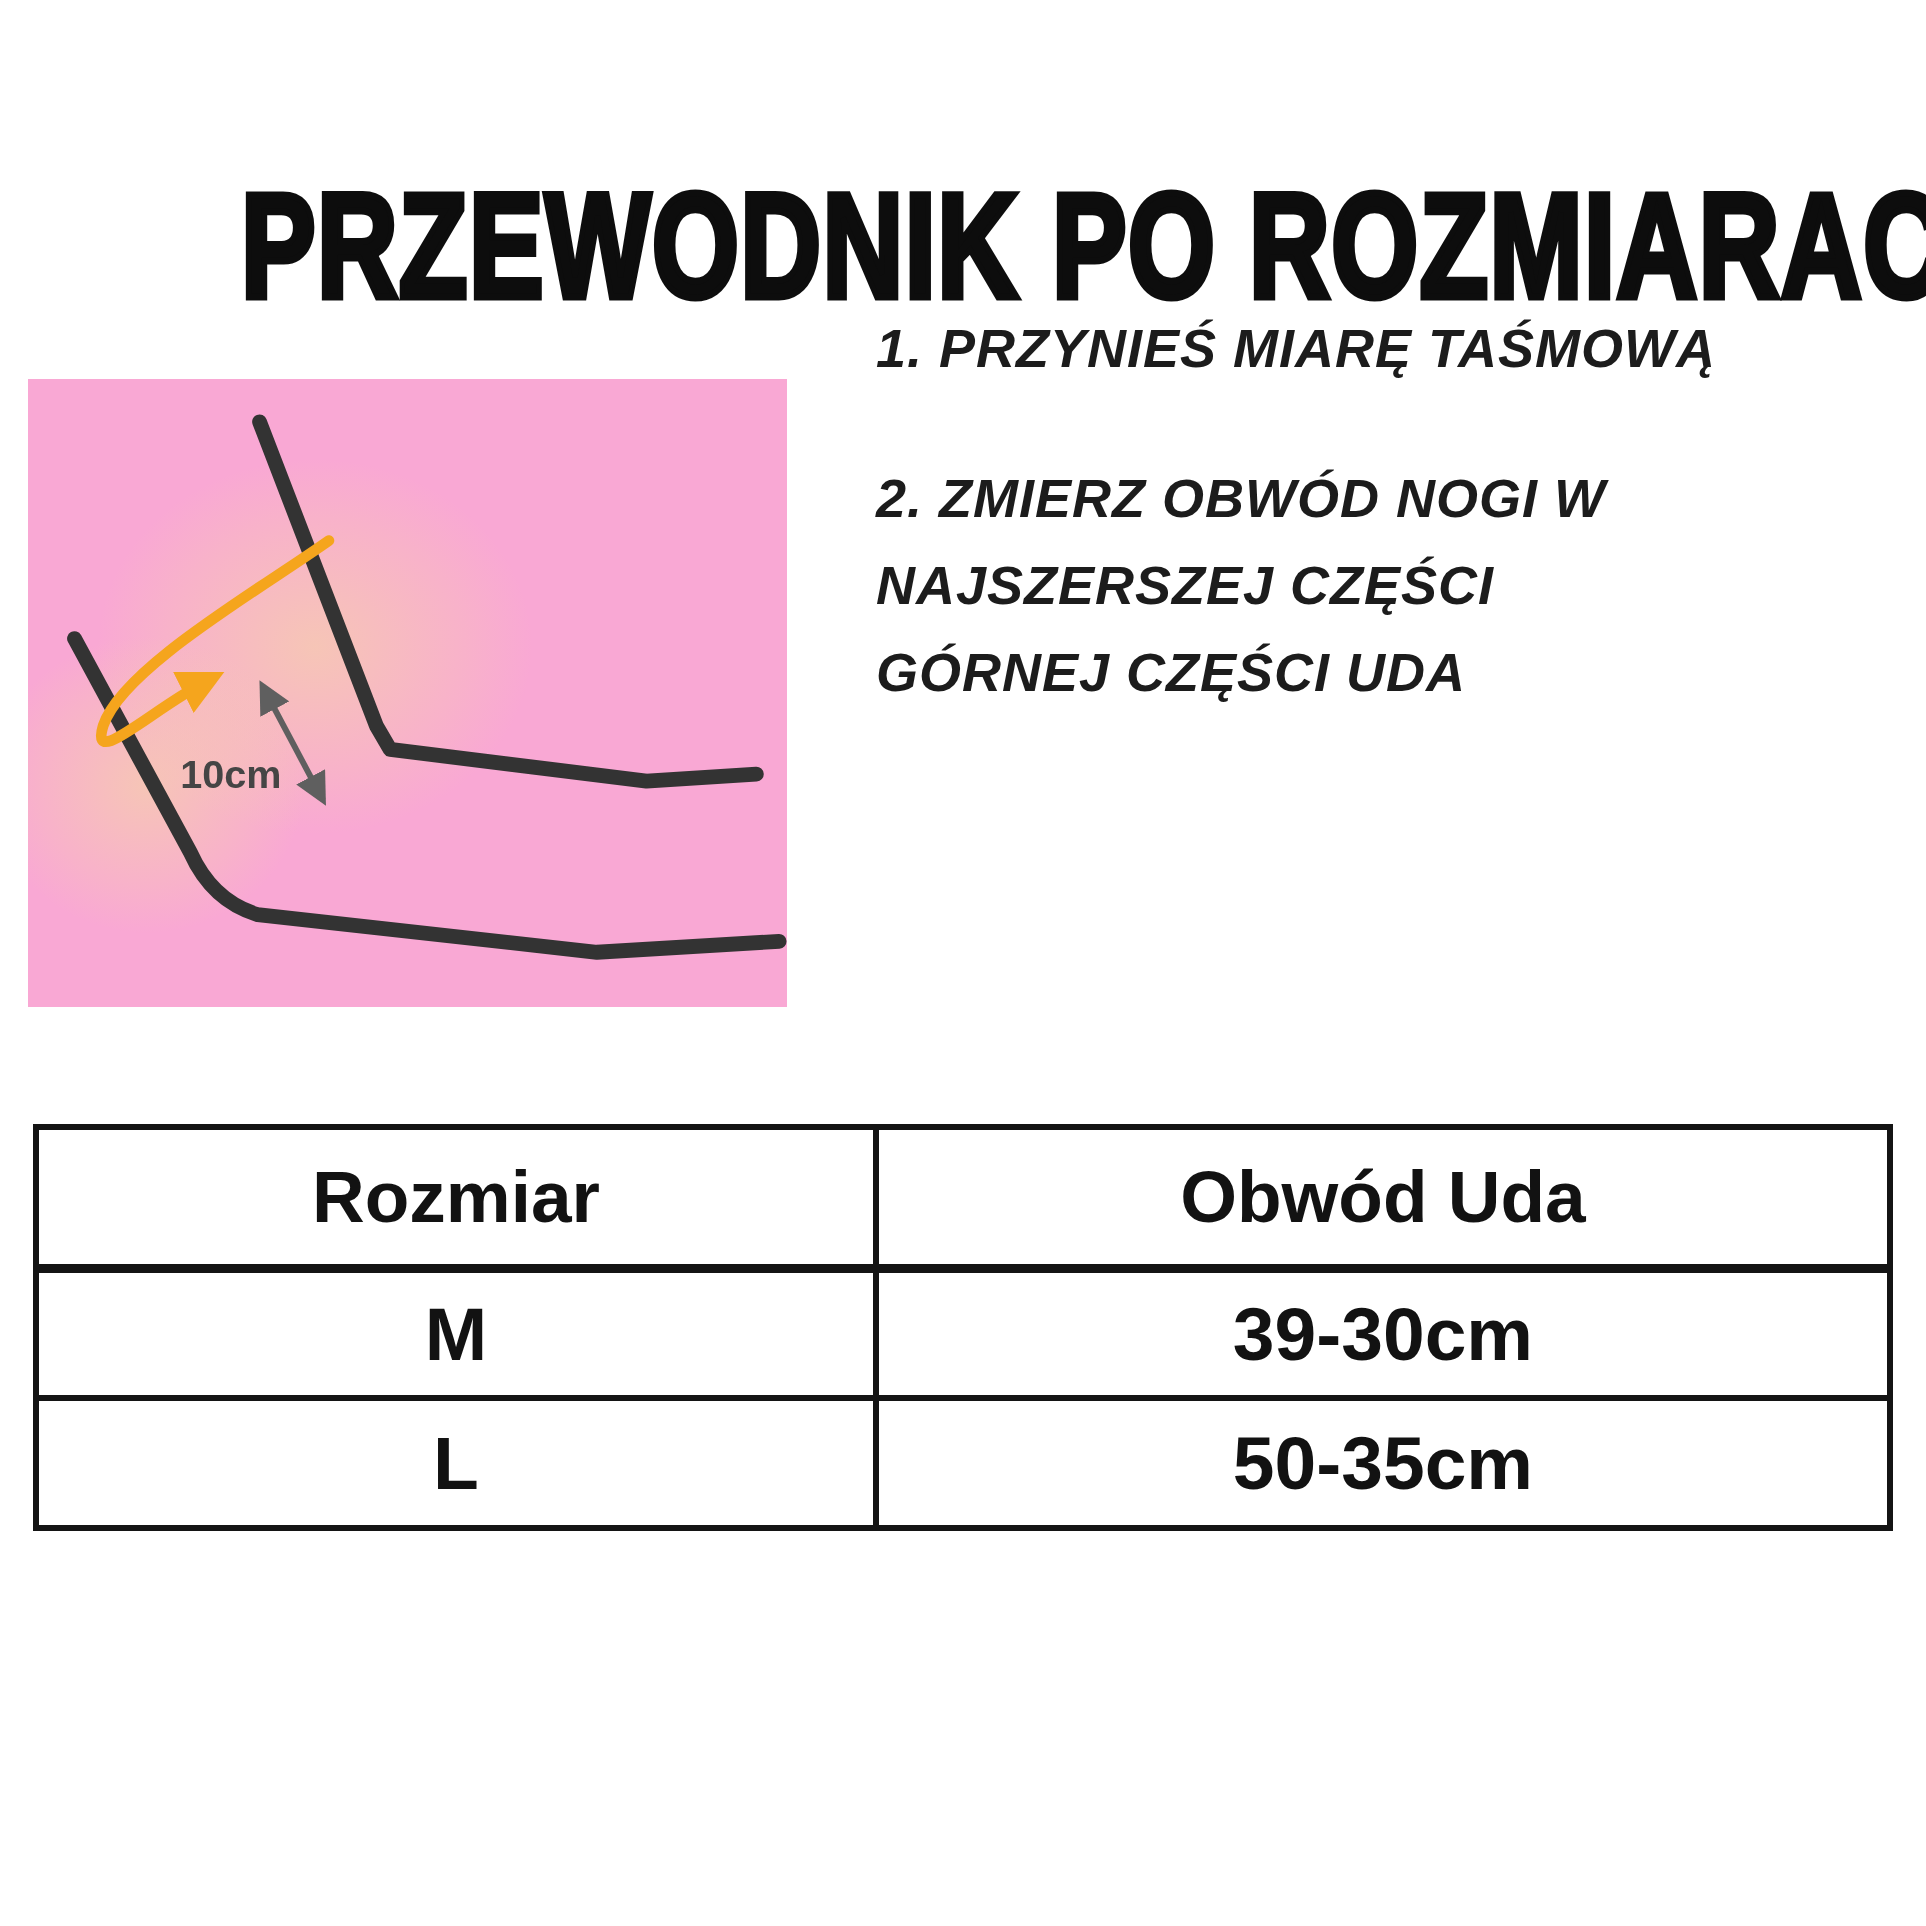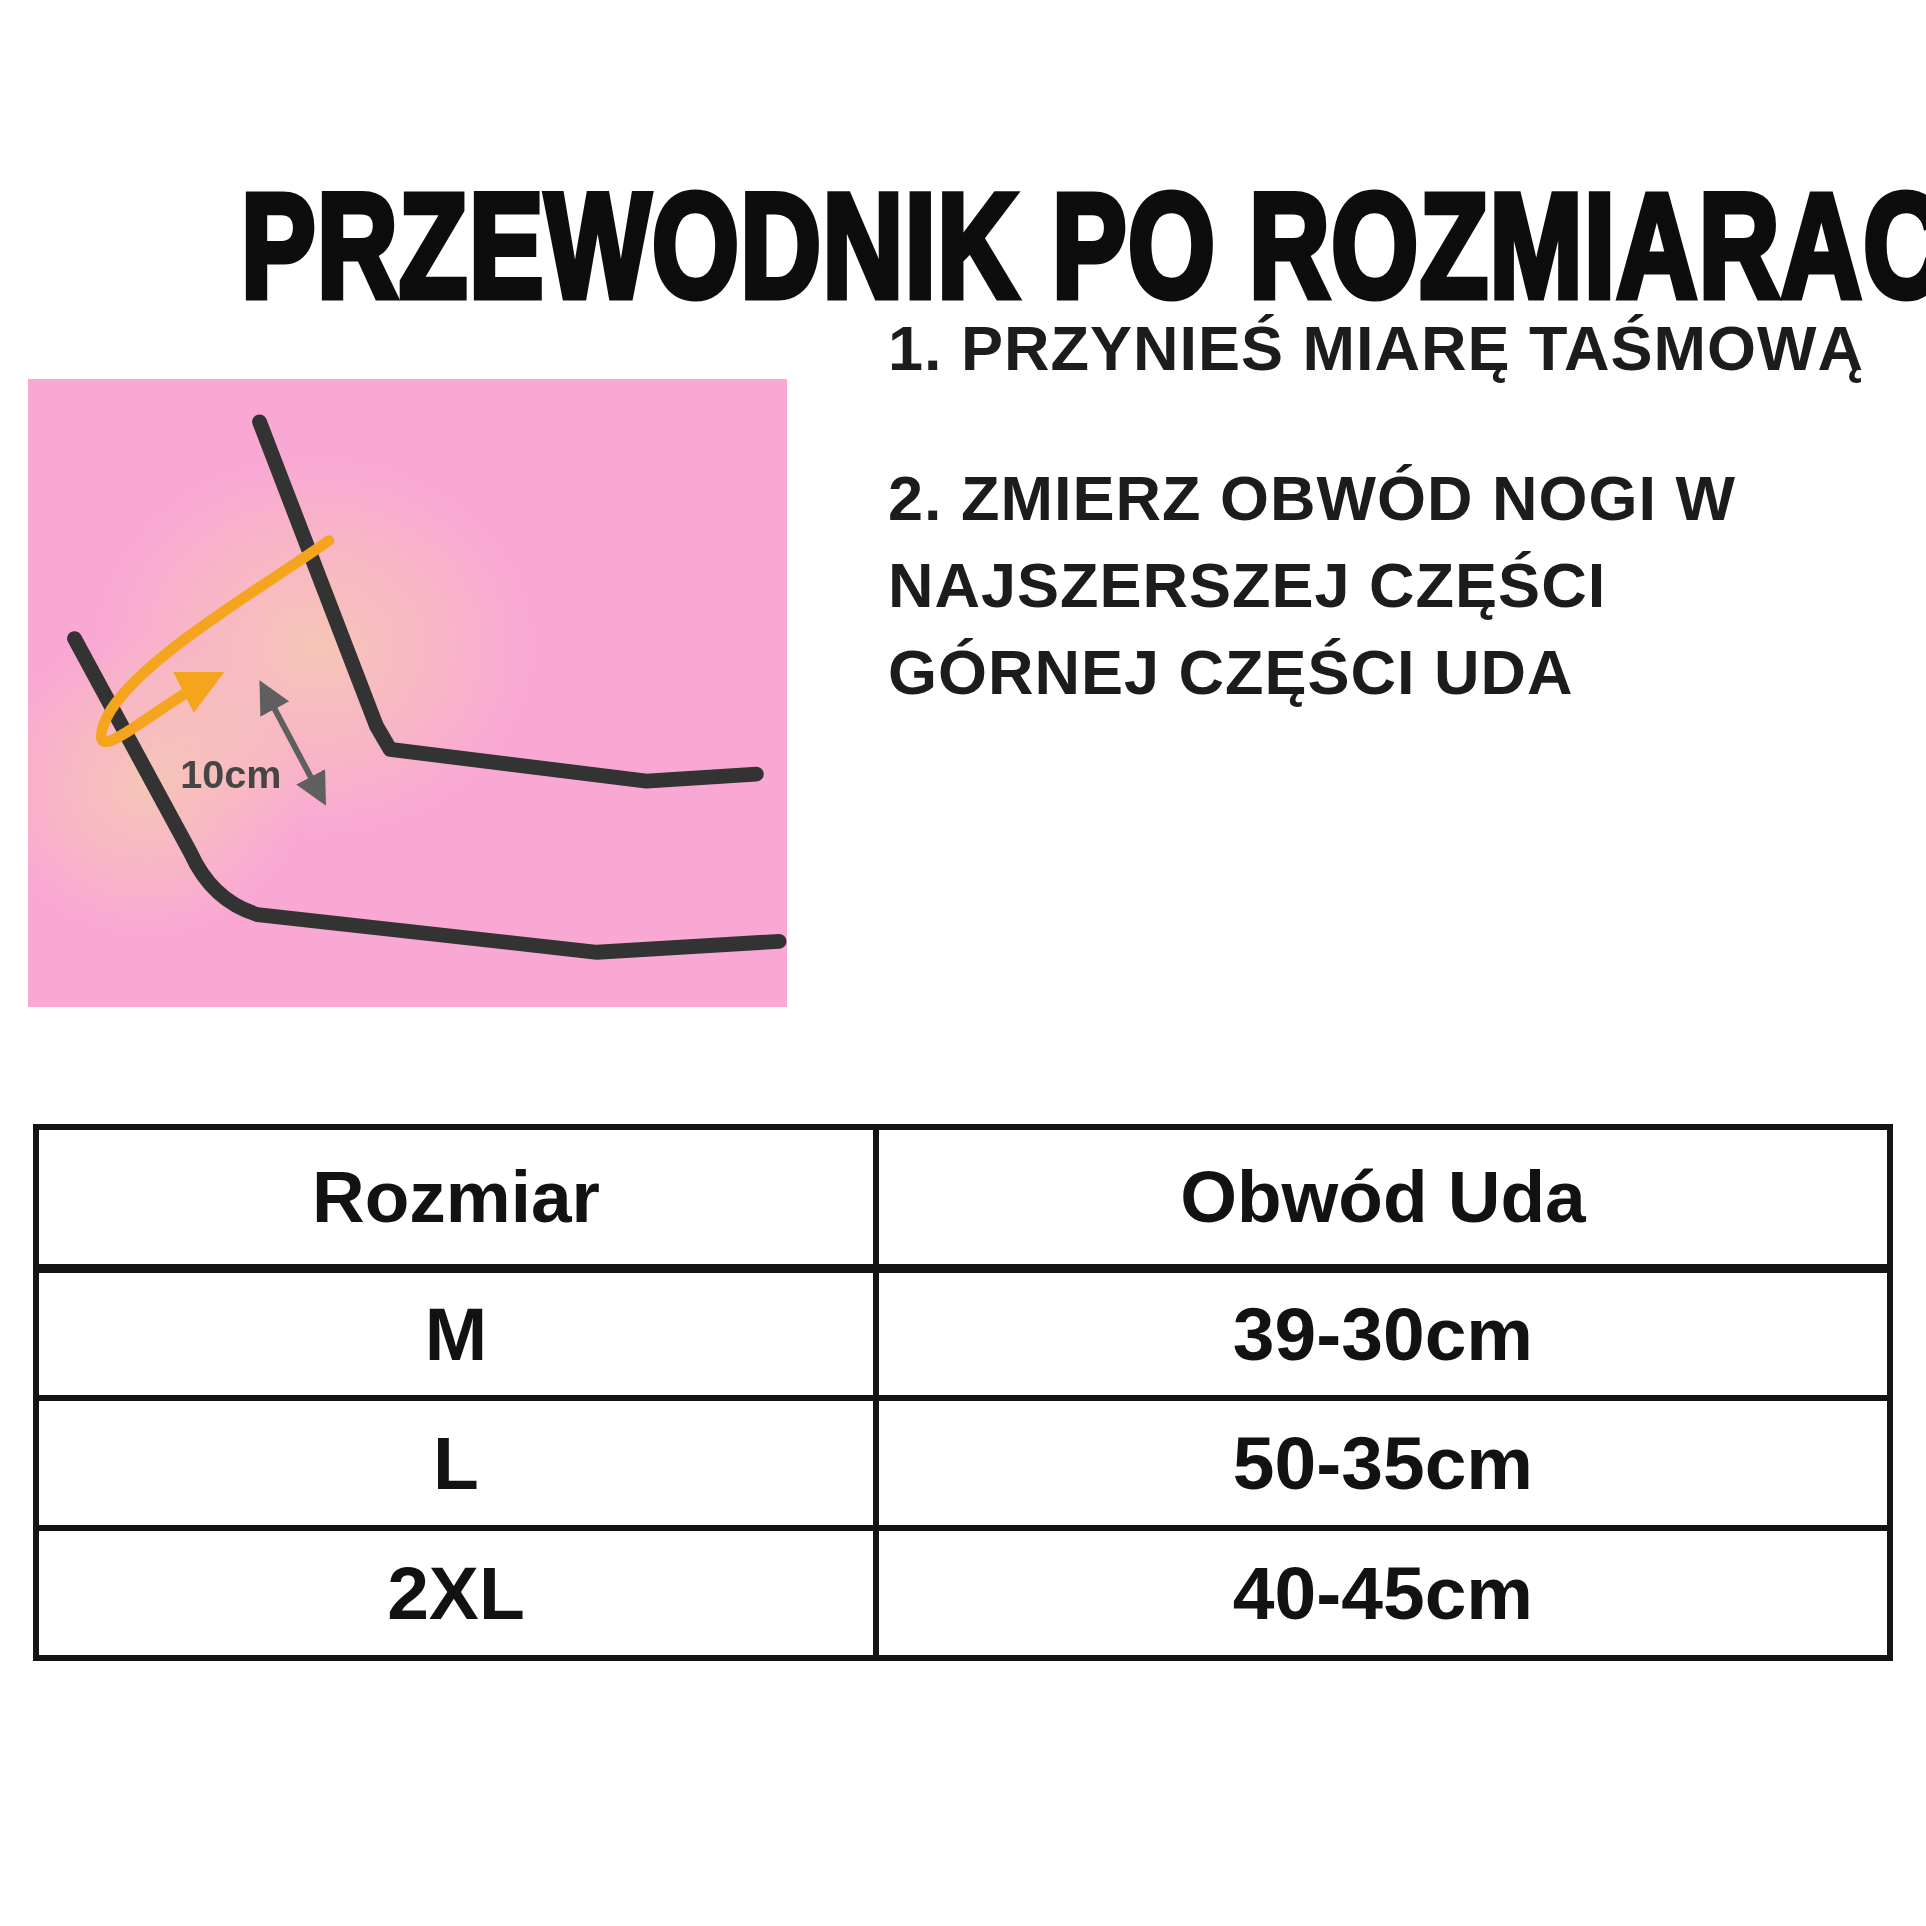--- a/index.html
+++ b/index.html
@@ -31,27 +31,28 @@
     width:759px; height:628px;
     background:#f9a8d4;
   }
   .illustration svg{display:block;width:100%;height:100%;}
   .instructions{
     position:absolute;
     left:876px; top:305px;
     width:1035px;
   }
   .instruction-step{
-    font-size:63px;
+    font-size:54px;
     line-height:87px;
     font-weight:bold;
     letter-spacing:1px;
     color:#1c1c1c;
     white-space:pre-line;
-    margin:0 0 63px 12px;
+    margin:0 0 63px 0;
+    font-style:italic;
   }
   table.size-table{
     position:absolute;
     left:33px; top:1124px;
     width:1860px;
     border-collapse:collapse;
     table-layout:fixed;
     border-radius:6px;
   }
   .size-table th, .size-table td{
@@ -131,19 +132,15 @@
   </thead>
   <tbody>
     <tr>
       <td>M</td>
       <td>39-30cm</td>
     </tr>
     <tr>
       <td>L</td>
       <td>50-35cm</td>
     </tr>
-    <tr>
-      <td>2XL</td>
-      <td>40-45cm</td>
-    </tr>
   </tbody>
 </table>
 
 
 </body></html>

